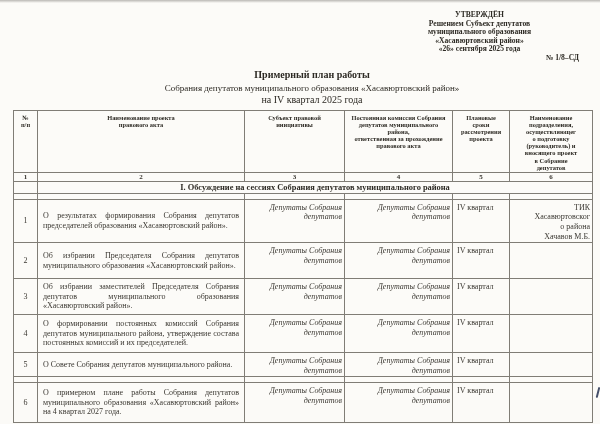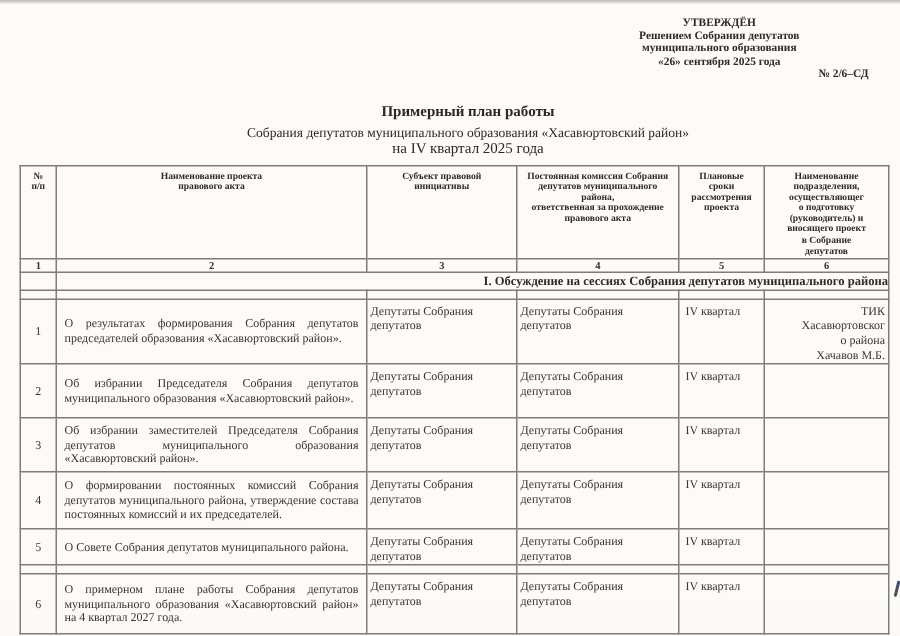--- a/index.html
+++ b/index.html
@@ -37,49 +37,50 @@
   }
   .plan td, .plan th { border: 1px solid #807d76; vertical-align: top; font-weight: normal; padding: 1px 2px; }
 
   tr.hdr th {
     font-weight: bold; font-size: 6.4px; line-height: 7.1px;
     text-align: center; white-space: pre-line; height: 55px;
     padding-top: 3px; color: #2e2b25;
   }
   tr.nums td { font-weight: bold; font-size: 7px; line-height: 8px; text-align: center; height: 9px; padding: 0; }
   tr.sect td { height: 11px; }
-  tr.sect td.stitle { font-weight: bold; font-size: 8.4px; text-align: right; padding: 1px 0; color: #2e2b25; }
+  tr.sect td.stitle { font-weight: bold; font-size: 8.4px; text-align: center; padding: 1px 0; color: #2e2b25; }
   tr.spacer td { height: 6px; padding: 0; }
 
   tr.row td { font-size: 8px; line-height: 9.6px; color: #3a3731; }
   td.c-num  { text-align: center; vertical-align: middle; }
   td.c-name { text-align: justify; vertical-align: middle; padding: 3px 5px; }
-  td.c-cent { text-align: left; padding-top: 3px; }
+  td.c-cent { text-align: right; padding-top: 3px; font-style: italic; }
   td.c-term { text-align: left; padding: 3px 2px 0 4px; margin-left: 28px; }
   td.c-dept { text-align: right; font-size: 7.4px; line-height: 8.6px; white-space: pre-line; padding-top: 3px; }
 
   tr.h-r1 td { height: 42px; }
   tr.h-r2 td { height: 36px; }
   tr.h-r3 td { height: 34px; }
   tr.h-r4 td { height: 38px; }
   tr.h-r5 td { height: 23px; }
   tr.h-r6 td { height: 40px; }
 </style>
 </head>
 <body>
 
 <div class="page">
   <div class="scan-top"></div>
 
   <div class="approval">
     <div>УТВЕРЖДЁН</div>
-    <div>Решением Собрания депутатов</div>
+    <div>Решением Субъект депутатов</div>
     <div>муниципального образования</div>
+    <div>«Хасавюртовский район»</div>
     <div>«26»  сентября 2025 года</div>
-    <div class="last">№ 2/6–СД</div>
+    <div class="last">№ 1/8–СД</div>
   </div>
 
   <div class="titleblk">
     <div class="t1">Примерный план работы</div>
     <div class="t2">Собрания депутатов муниципального образования  «Хасавюртовский район»</div>
     <div class="t3">на IV квартал  2025 года</div>
   </div>
 
   <table class="plan">
     <colgroup>

